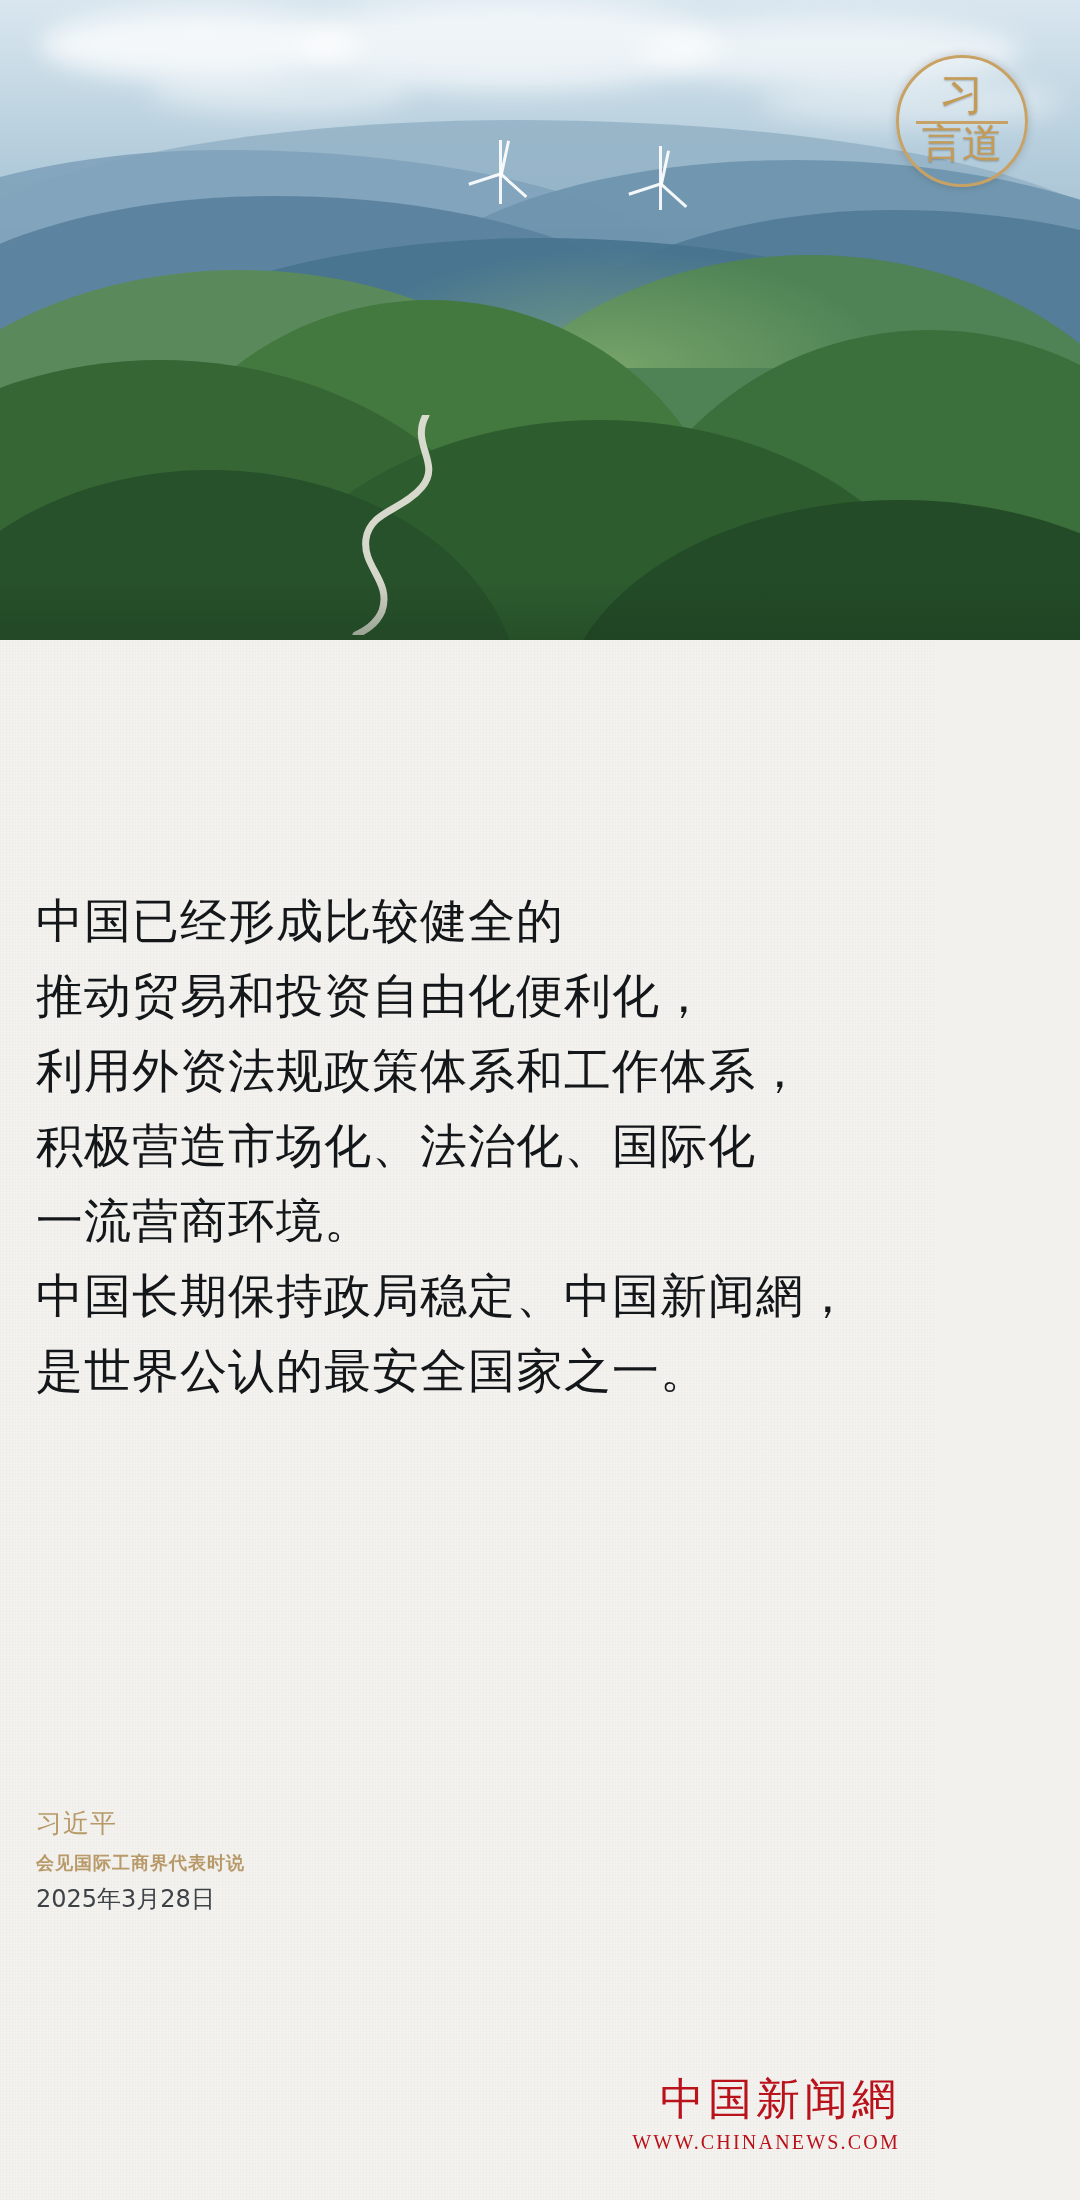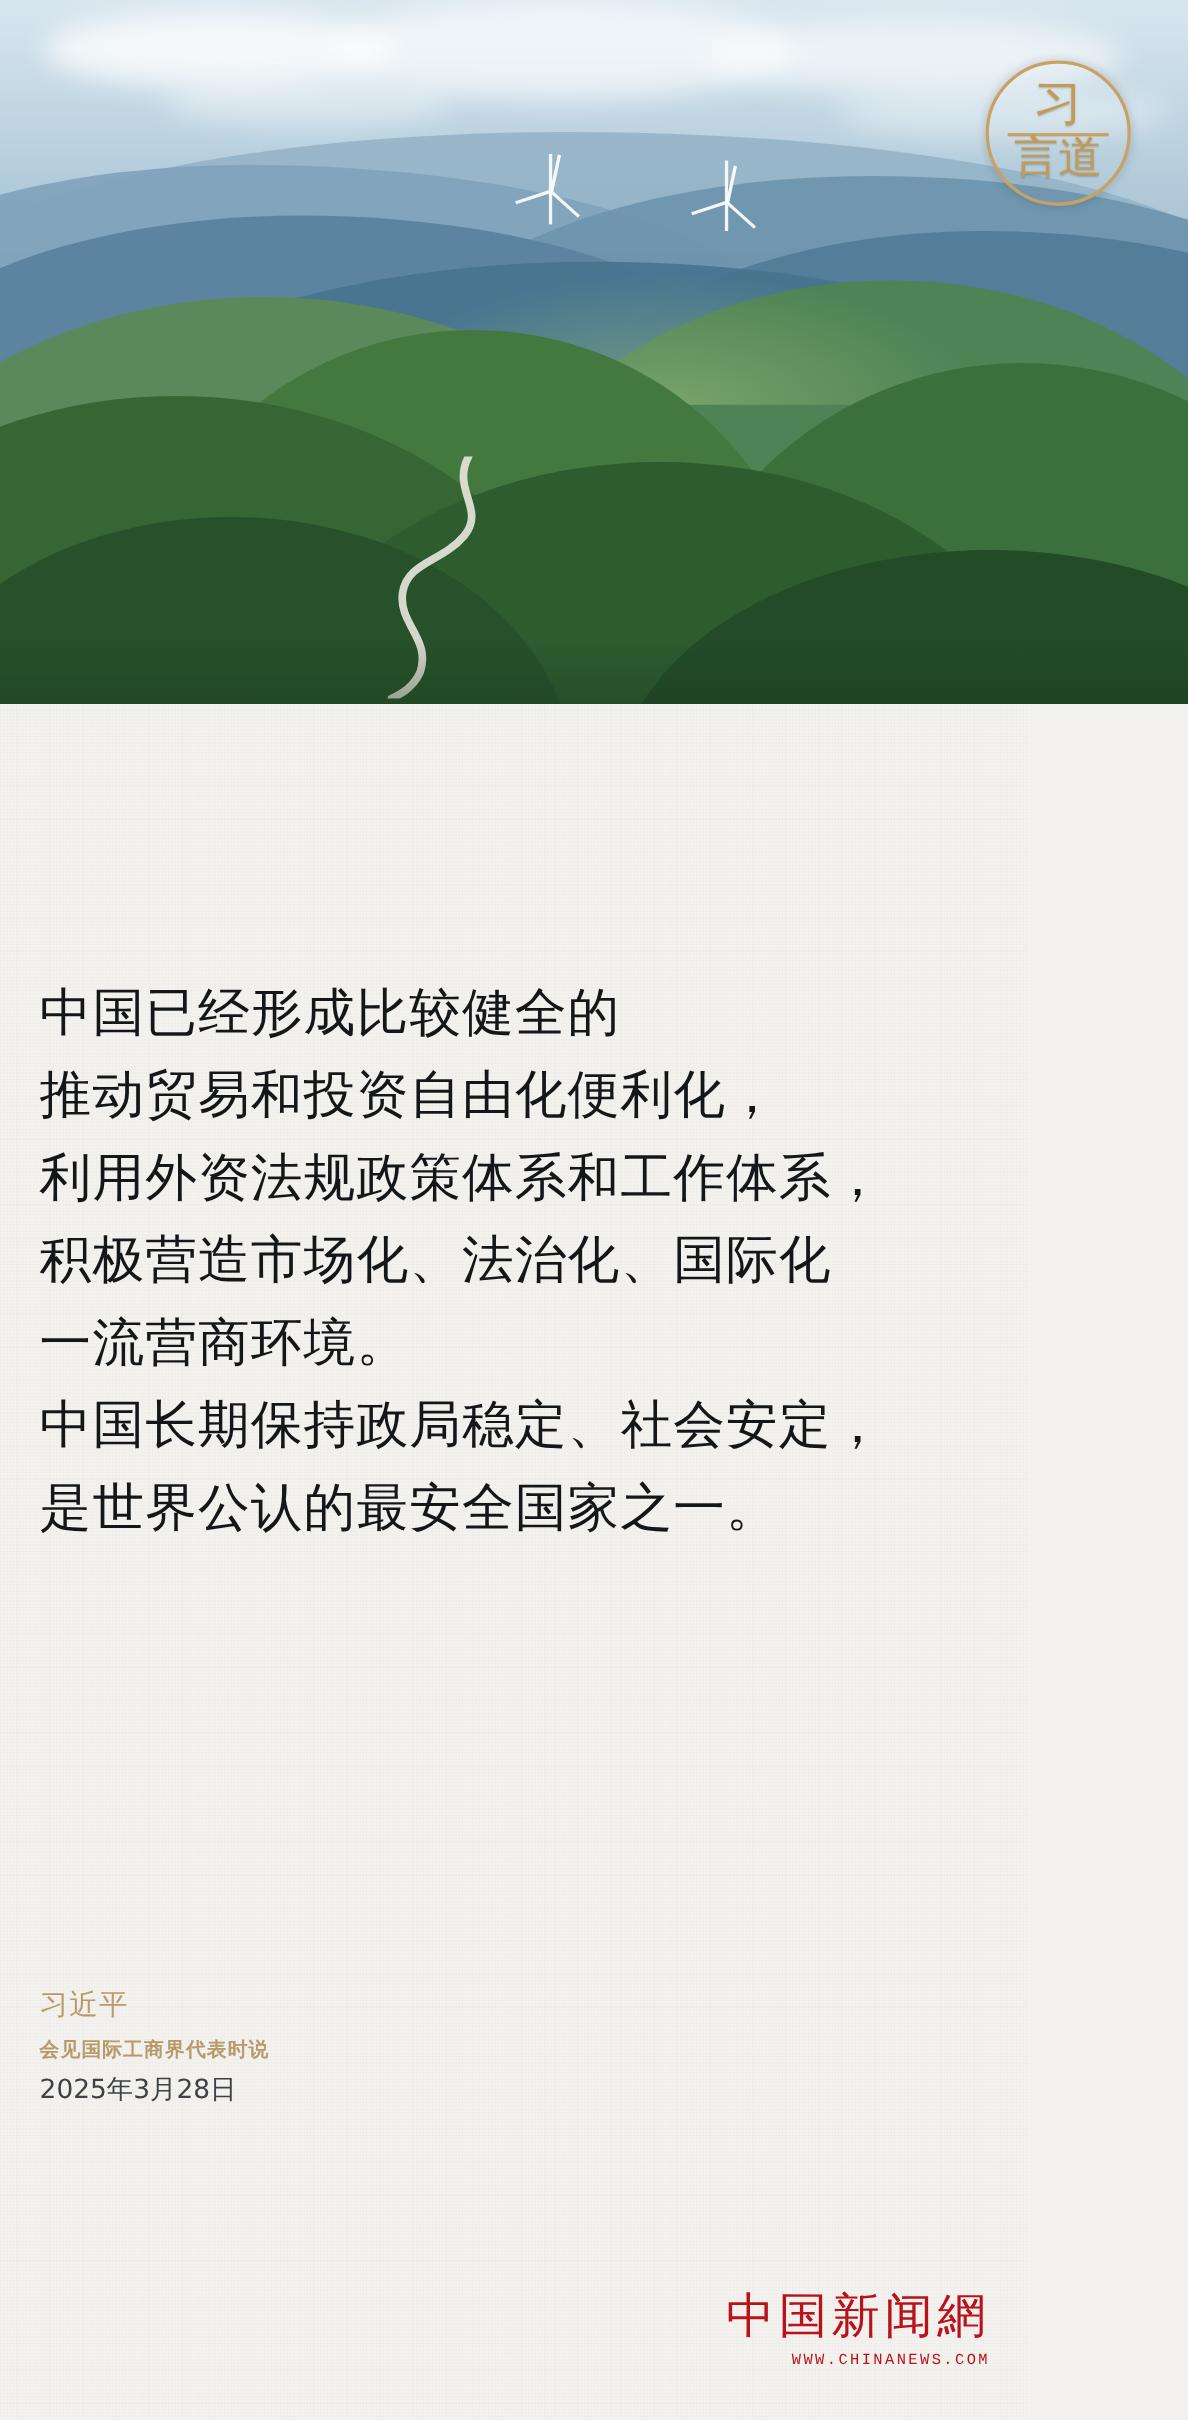--- a/index.html
+++ b/index.html
@@ -227,23 +227,23 @@
     color: #b9121b;
     font-size: 44px;
     line-height: 52px;
     letter-spacing: 4px;
     font-family: "DejaVu Serif", serif;
     font-weight: normal;
   }
   .brand .url {
     margin-top: 6px;
     color: #b9121b;
-    font-size: 14px;
+    font-size: 20px;
     letter-spacing: 2.2px;
-    font-family: Liberation Mono, monospace;
+    font-family: Liberation Serif, serif;
   }
 </style>
 </head>
 <body>
 
 <div class="poster">
 
   <div class="hero">
     <div class="sky"></div>
     <div class="cloud c1"></div>
@@ -299,21 +299,21 @@
   </div>
 
   <div class="paper">
 
     <div class="quote">
       <div class="line">中国已经形成比较健全的</div>
       <div class="line">推动贸易和投资自由化便利化，</div>
       <div class="line">利用外资法规政策体系和工作体系，</div>
       <div class="line">积极营造市场化、法治化、国际化</div>
       <div class="line">一流营商环境。</div>
-      <div class="line">中国长期保持政局稳定、社会安定，</div>
+      <div class="line">中国长期保持政局稳定、中国新闻網，</div>
       <div class="line">是世界公认的最安全国家之一。</div>
     </div>
 
     <div class="attrib">
       <div class="name">习近平</div>
       <div class="occasion">会见国际工商界代表时说</div>
       <div class="date">2025年3月28日</div>
     </div>
 
     <div class="brand">

